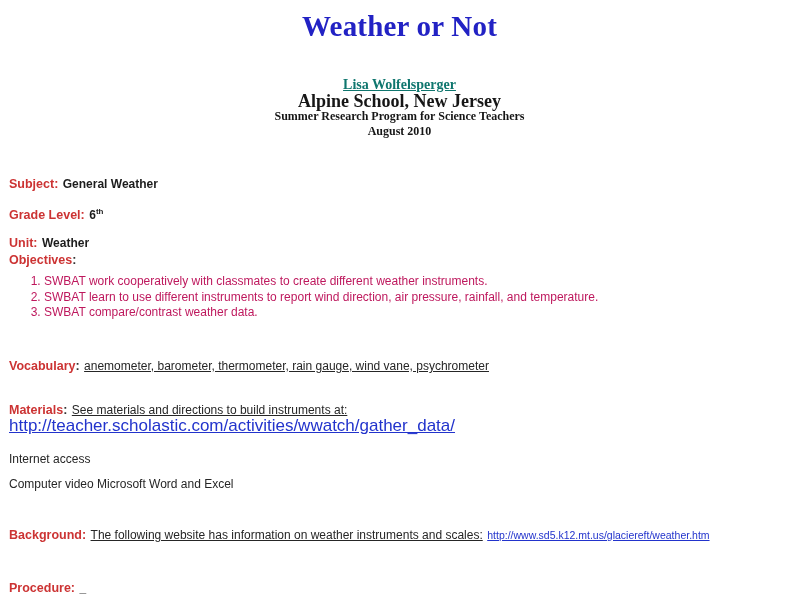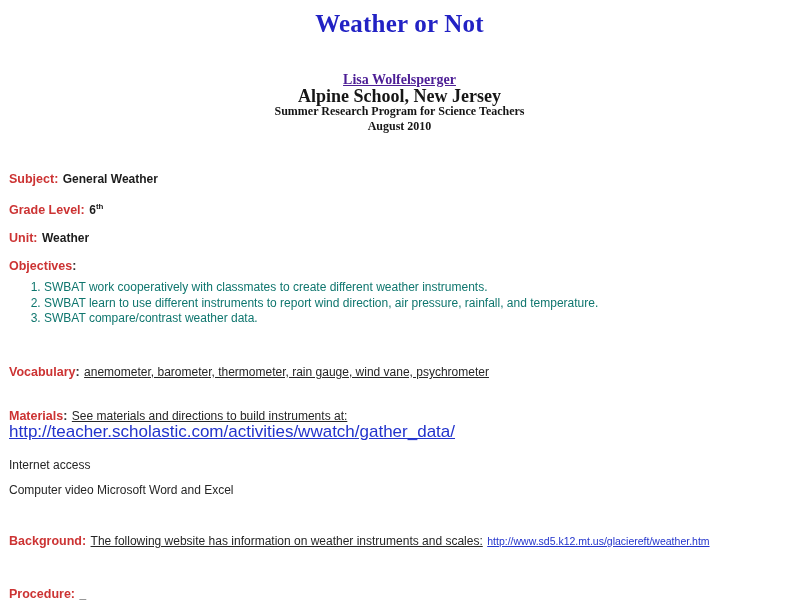--- a/index.html
+++ b/index.html
@@ -13,29 +13,29 @@
     width: 800px;
     height: 600px;
     padding: 8px 10px 0 9px;
     background: #ffffff;
   }
 
   
   .doc-header { text-align: center; font-family: "Liberation Serif", serif; }
   .doc-title {
     color: #2222c4;
-    font-size: 25px;
+    font-size: 29px;
     font-weight: bold;
     margin-top: 2px;
     margin-bottom: 32px;
     letter-spacing: 0.2px;
   }
   .author-link {
     display: inline-block;
-    color: #4c1d95;
+    color: #0f766e;
     font-weight: bold;
     font-size: 14px;
     text-decoration: underline;
     cursor: pointer;
   }
   .hdr-line { font-weight: bold; color: #161616; }
   .hdr-school { font-size: 18px; line-height: 16px; }
   .hdr-program { font-size: 12px; line-height: 15px; }
   .hdr-date { font-size: 12px; line-height: 15px; }
 
@@ -43,28 +43,28 @@
   .doc-body { margin-top: 36px; }
   .sec-label { color: #cc3333; font-weight: bold; font-size: 12.5px; }
   .sec-colon { color: #333333; font-weight: bold; font-size: 12.5px; }
   .val-bold { color: #1c1c1c; font-weight: bold; font-size: 12px; }
   .val-reg { color: #262626; font-weight: normal; font-size: 12px; text-decoration: underline; }
   sup.grade-sup { font-size: 8px; font-weight: bold; color: #1c1c1c; }
 
   .row { line-height: 16px; }
   .row-subject   { margin-bottom: 12px; }
   .row-grade     { margin-bottom: 11px; }
-  .row-unit      { margin-bottom: 11px; }
+  .row-unit      { }
   .row-objectives{ margin-bottom: 6px; }
 
   ol.obj-list {
     margin: 0 0 0 17px;
     padding-left: 18px;
     font-size: 12px;
-    color: #0f766e;
+    color: #be185d;
   }
   ol.obj-list li { line-height: 15px; margin-bottom: 0.5px; }
 
   .row-vocabulary { margin-top: 37px; }
   .row-materials  { margin-top: 27px; }
   .plain-line-1   { margin-top: 18px; font-size: 12px; color: #262626; }
   .plain-line-2   { margin-top: 11px; font-size: 12px; color: #262626; }
   .row-background { margin-top: 35px; }
   .row-procedure  { margin-top: 36px; }
 

